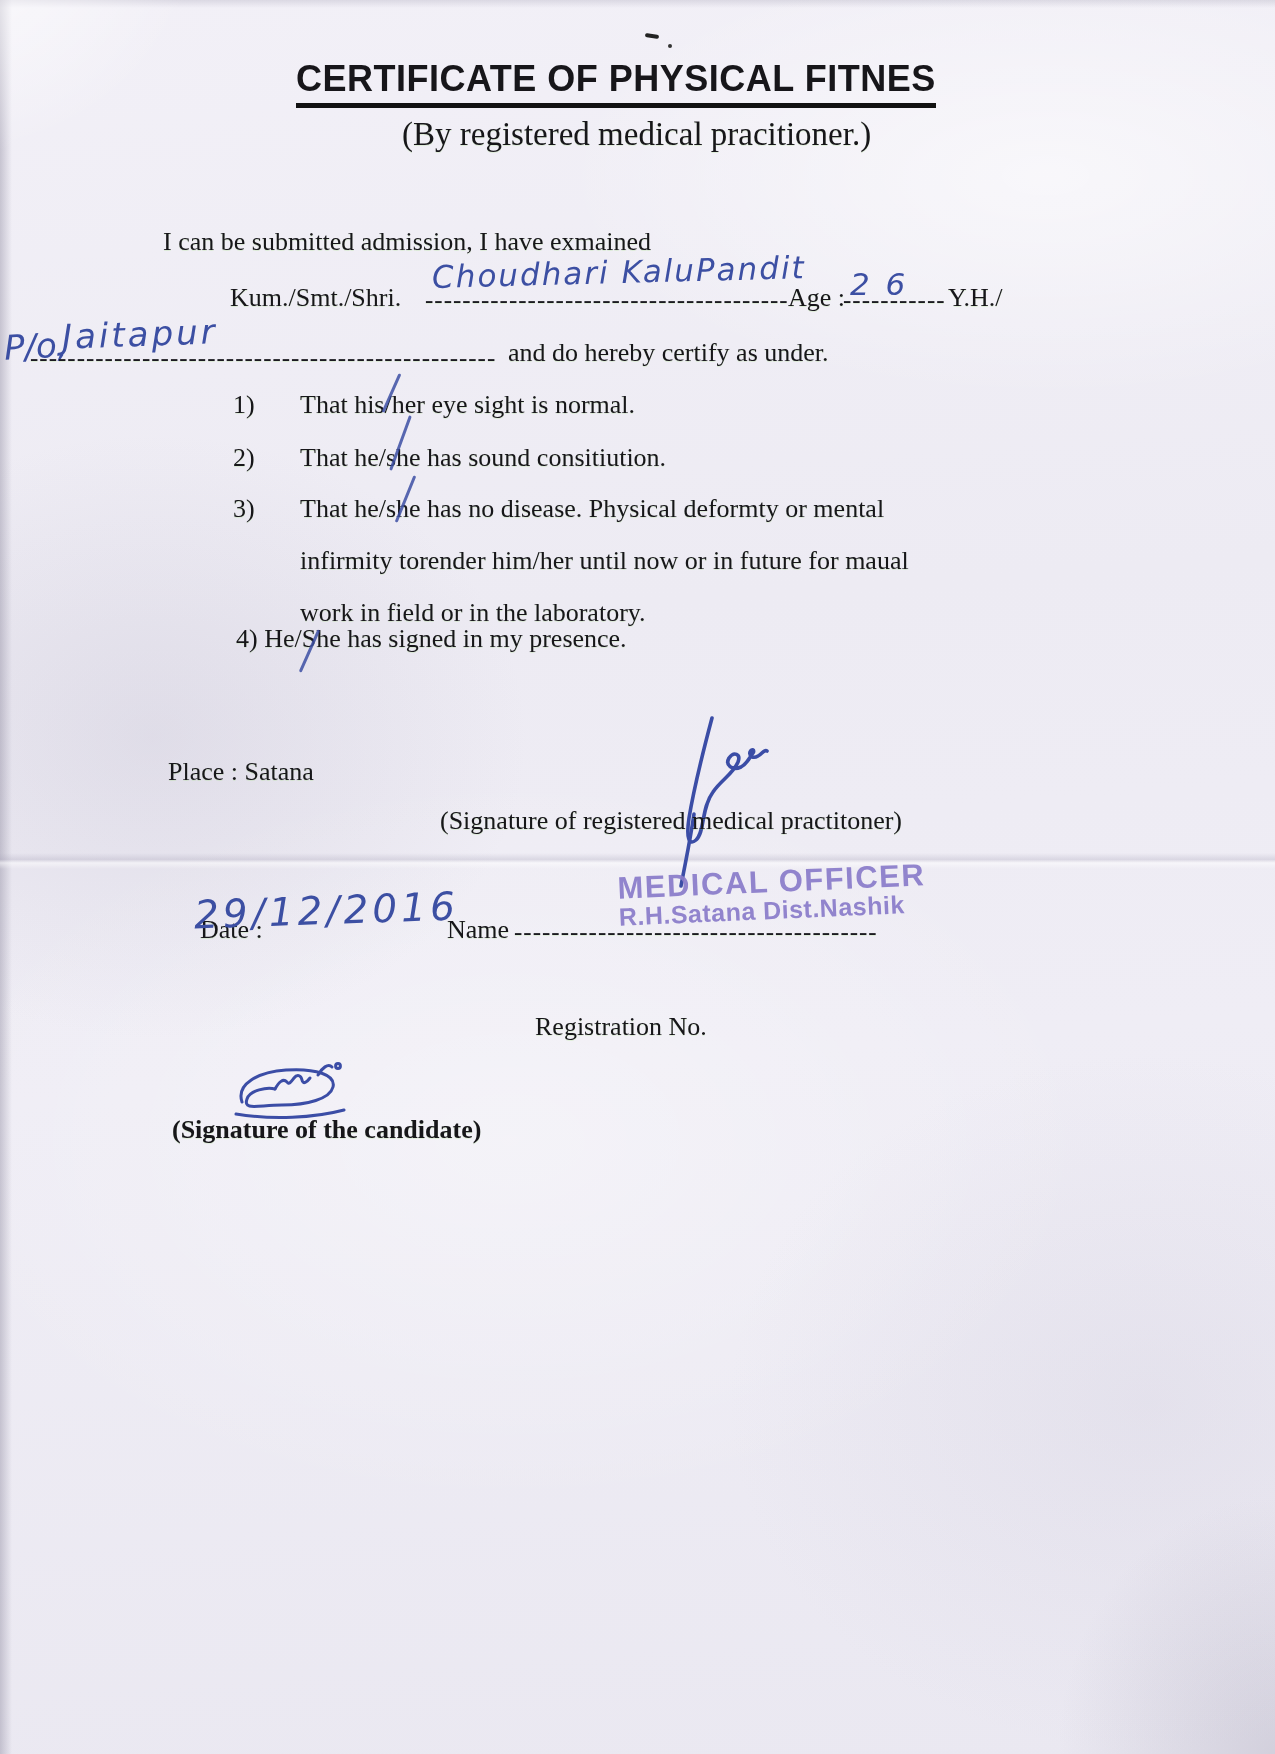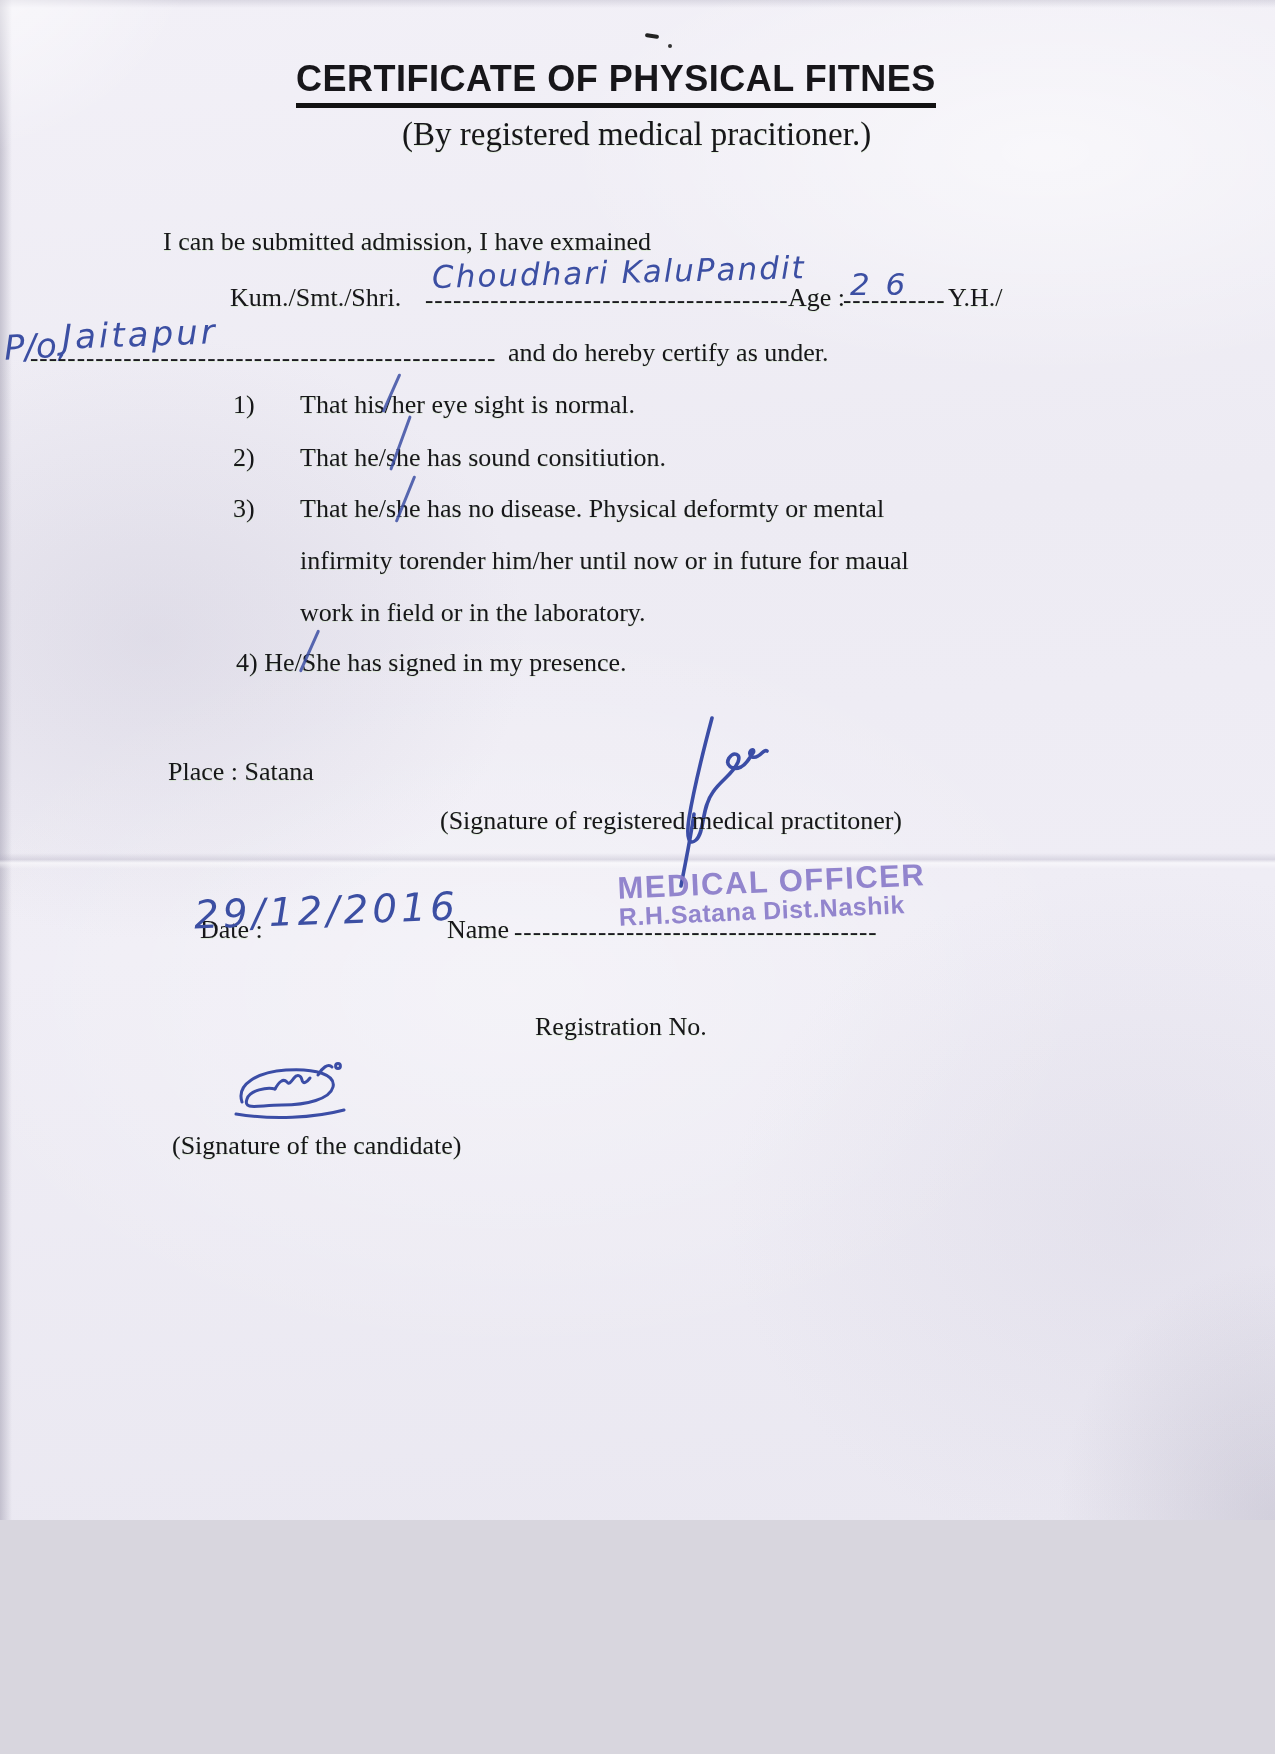--- a/index.html
+++ b/index.html
@@ -1,18 +1,18 @@
 <!DOCTYPE html>
 <html><head>
 <meta charset="utf-8">
 <style>
   html,body{margin:0;padding:0;background:#d8d6de;}
   .paper{
     position:relative;
-    width:1275px;height:1520px;
+    width:1275px;height:1754px;
     margin:0 auto;
     overflow:hidden;
     background:
       radial-gradient(ellipse 700px 320px at 82% 10%, rgba(255,255,255,.55), transparent 70%),
       radial-gradient(ellipse 520px 420px at 12% 42%, rgba(186,182,202,.28), transparent 72%),
       radial-gradient(ellipse 600px 500px at 90% 80%, rgba(197,193,212,.22), transparent 70%),
       radial-gradient(ellipse 800px 500px at 40% 65%, rgba(255,255,255,.35), transparent 75%),
       linear-gradient(176deg, #f2f0f7 0%, #edebf3 35%, #efedf5 60%, #eae8f1 100%);
     font-family:"Liberation Serif", serif;
     color:#17161a;
@@ -47,21 +47,21 @@
   .slash{position:absolute;width:3px;background:#3c4fa3;border-radius:2px;opacity:.85;}
   .stamp{
     position:absolute;left:618px;top:866px;
     transform:rotate(-2.5deg);
     color:#8a7cca;font-family:"Liberation Sans", sans-serif;
     font-weight:700;opacity:.92;text-align:left;line-height:1.02;
     white-space:nowrap;
   }
   .stamp .l1{font-size:31px;letter-spacing:1.5px;}
   .stamp .l2{font-size:25px;letter-spacing:.5px;}
-  .bold-caption{font-weight:400;margin-top:16px;}
+  .bold-caption{font-weight:700;}
   .speck{position:absolute;left:645px;top:34px;width:14px;height:4px;background:#222;
     border-radius:2px;transform:rotate(8deg);}
   .speck-dot{position:absolute;left:668px;top:44px;width:4px;height:4px;background:#333;border-radius:50%;}
   svg{position:absolute;overflow:visible;}
 </style>
 </head>
 <body>
 
 <div class="paper">
 
@@ -95,21 +95,21 @@
   <div class="printed serif25" style="left:300px;top:390px;">That his/her eye sight is normal.</div>
 
   <div class="printed serif25" style="left:233px;top:443px;">2)</div>
   <div class="printed serif25" style="left:300px;top:443px;">That he/she has sound consitiution.</div>
 
   <div class="printed serif25" style="left:233px;top:494px;">3)</div>
   <div class="printed serif25" style="left:300px;top:494px;">That he/she has no disease. Physical deformty or mental</div>
 
   <div class="printed serif25" style="left:300px;top:546px;">infirmity torender him/her until now or in future for maual</div>
   <div class="printed serif25" style="left:300px;top:598px;">work in field or in the laboratory.</div>
-  <div class="printed serif25" style="left:236px;top:648px;">4) He/She has signed in my presence.</div>
+  <div class="printed serif25" style="left:236px;top:624px;">4) He/She has signed in my presence.</div>
 
   <div class="slash" style="left:390px;top:372px;height:42px;transform:rotate(24deg);"></div>
   <div class="slash" style="left:399px;top:414px;height:58px;transform:rotate(20deg);"></div>
   <div class="slash" style="left:404px;top:474px;height:50px;transform:rotate(22deg);"></div>
   <div class="slash" style="left:308px;top:628px;height:46px;transform:rotate(24deg);"></div>
 
   <div class="printed serif25" style="left:168px;top:757px;">Place : Satana</div>
 
   <svg style="left:632px;top:712px;" width="180" height="180" viewBox="0 0 180 180">
     <g fill="none" stroke="#3b4da6" stroke-width="3.6" stroke-linecap="round">

